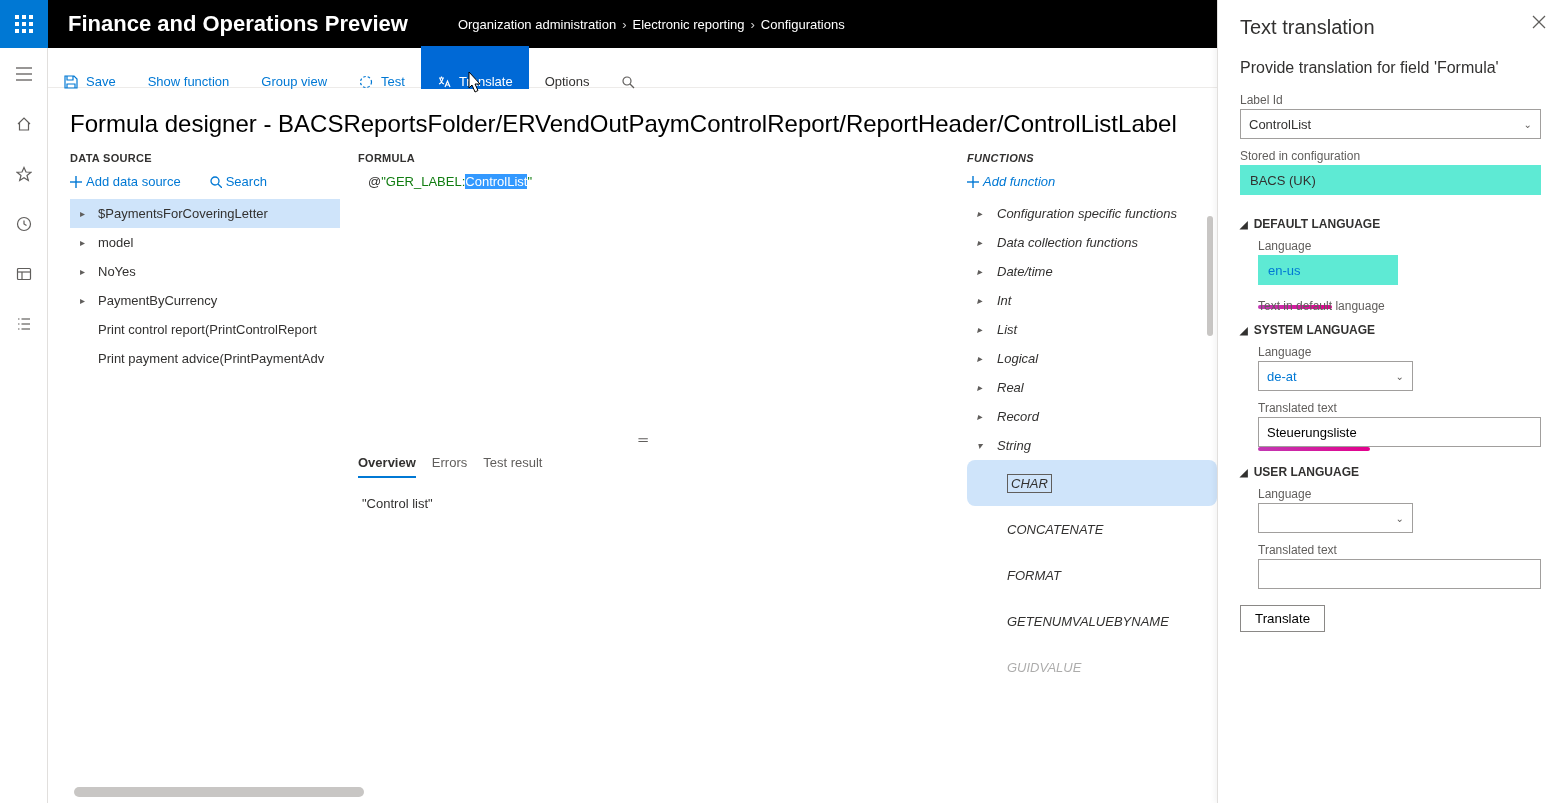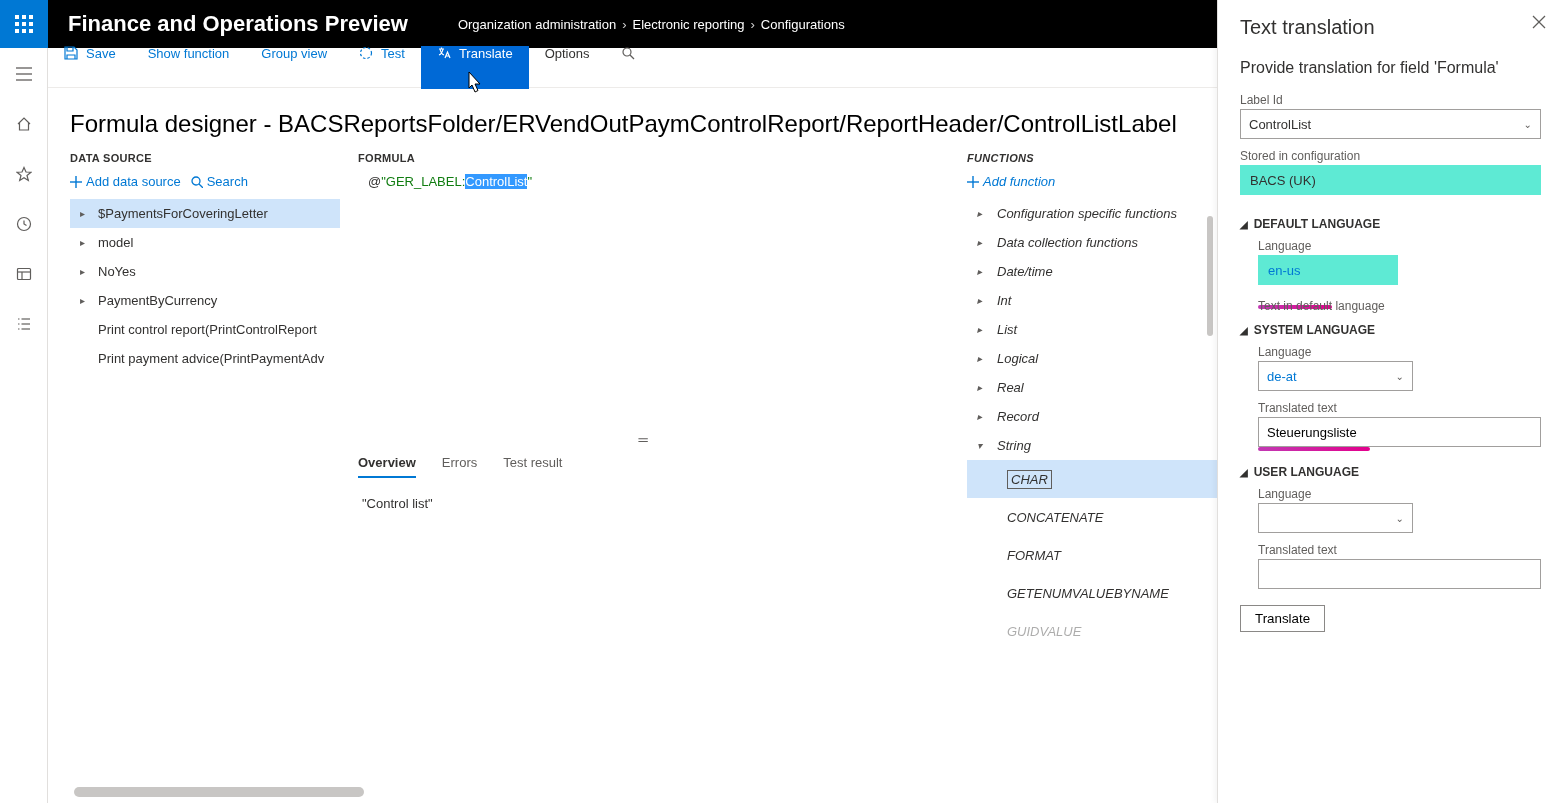--- a/index.html
+++ b/index.html
@@ -34,21 +34,21 @@
     display:flex; flex-direction:column; align-items:center; padding-top:8px; gap:14px;
   }
   .leftrail .rail-btn { width:48px; height:36px; display:flex; align-items:center; justify-content:center; color:#605e5c; }
 
   
   .actionbar {
     position:absolute; left:48px; top:48px; right:0; height:40px;
     background:#fff; border-bottom:1px solid #edebe9;
     display:flex; align-items:center;
   }
-  .actionbar .cmd { height:43px; padding: 0 16px; display:flex; align-items:flex-start; gap:8px; color:#0078D4; cursor:default; }
+  .actionbar .cmd { height:43px; padding: 0 16px; display:flex; align-items:flex-end; gap:8px; color:#0078D4; cursor:default; }
   .actionbar .cmd.active { background:#0069d6; color:#fff; }
   .actionbar .options { color:#323130; }
   .actionbar .right-cmds { margin-left:auto; display:flex; align-items:center; padding-right:8px; gap:2px;}
   .actionbar .right-cmds .ico { width:36px; height:40px; display:flex;align-items:center;justify-content:center; color:#0078D4;}
   .actionbar .sep{ width:1px; height:22px; background:#e1dfdd; margin:0 2px;}
 
   
   .content {
     position:absolute; left:48px; top:88px; bottom:0; right:346px;
     padding: 22px 0 0 22px;
@@ -57,47 +57,47 @@
   .page-title { font-size: 24px; font-weight:350; margin-bottom: 10px; color:#000000; padding-right:20px;}
 
   .designer {
     display:flex; flex:1; min-height:0;
   }
   .col-data { width:270px; display:flex; flex-direction:column; }
   .col-mid  { flex:1; display:flex; flex-direction:column; padding-left:18px;}
   .col-func { width:250px; display:flex; flex-direction:column; border-left: 0px solid #e1dfdd; font-style: italic; }
 
   .section-head { font-size:11px; font-weight:600; letter-spacing:0.3px; color:#323130; text-transform:uppercase; padding: 4px 0; }
-  .add-line { display:flex; align-items:center; gap:10px; padding: 6px 0 10px 0; }
+  .add-line { display:flex; align-items:center; gap:29px; padding: 6px 0 10px 0; }
   .add-line a { color:#0078D4; display:flex; align-items:center; gap:4px; }
 
   .tree-item { height:29px; display:flex; align-items:center; gap:8px; padding-left:10px; color:#323130; }
   .tree-item .caret { width:10px; color:#605e5c; font-size:10px;}
   .tree-item.selected { background:#cfe4fa; }
 
   .formula-box {
     background:#fff; border:0px solid #e1dfdd; border-top:0; border-left:0; border-right:0;
     font-family: Consolas, monospace; font-size:13px; color:#323130;
     padding: 6px 10px; height: 260px;
     width: 570px;
   }
   .formula-text { font-family:Consolas,monospace; }
   .formula-text .green { color:#107c10; }
   .formula-text .hl { background:#3399ff; color:#fff; }
 
   .result-splitter { text-align:center; color:#605e5c; padding:4px 0; width:570px;}
 
-  .result-tabs { display:flex; gap:26px; padding: 4px 0 6px 0; width:570px;}
+  .result-tabs { display:flex; gap:16px; padding: 4px 0 6px 0; width:570px;}
   .result-tabs .tab { color:#605e5c; padding-bottom:6px; }
   .result-tabs .tab.active { color:#323130; border-bottom:2px solid #0078D4; font-weight:600;}
 
   .func-tree .func-item { height:29px; display:flex; align-items:center; gap:10px; padding-left:10px;}
   .func-tree .func-item .caret{width:10px;color:#605e5c;font-size:10px;}
   .func-tree .func-item.expand .caret::before{content:"▾";}
-  .func-sub { padding-left:40px; height:38px; display:flex; align-items:center;}
+  .func-sub { padding-left:40px; height:46px; display:flex; align-items:center;border-radius:8px;}
   .func-sub.selected { background:#cfe4fa; }
   .func-sub.selected span { border:1px solid #605e5c; padding:1px 3px;}
 
   .func-desc { padding: 14px 6px 10px 6px; color:#323130; }
   .func-desc .sig { margin-bottom: 26px; }
 
   
   .flyout {
     position:absolute; right:0; top:0; bottom:0; width:346px;
     background:#fff; border-left:1px solid #e1dfdd;

